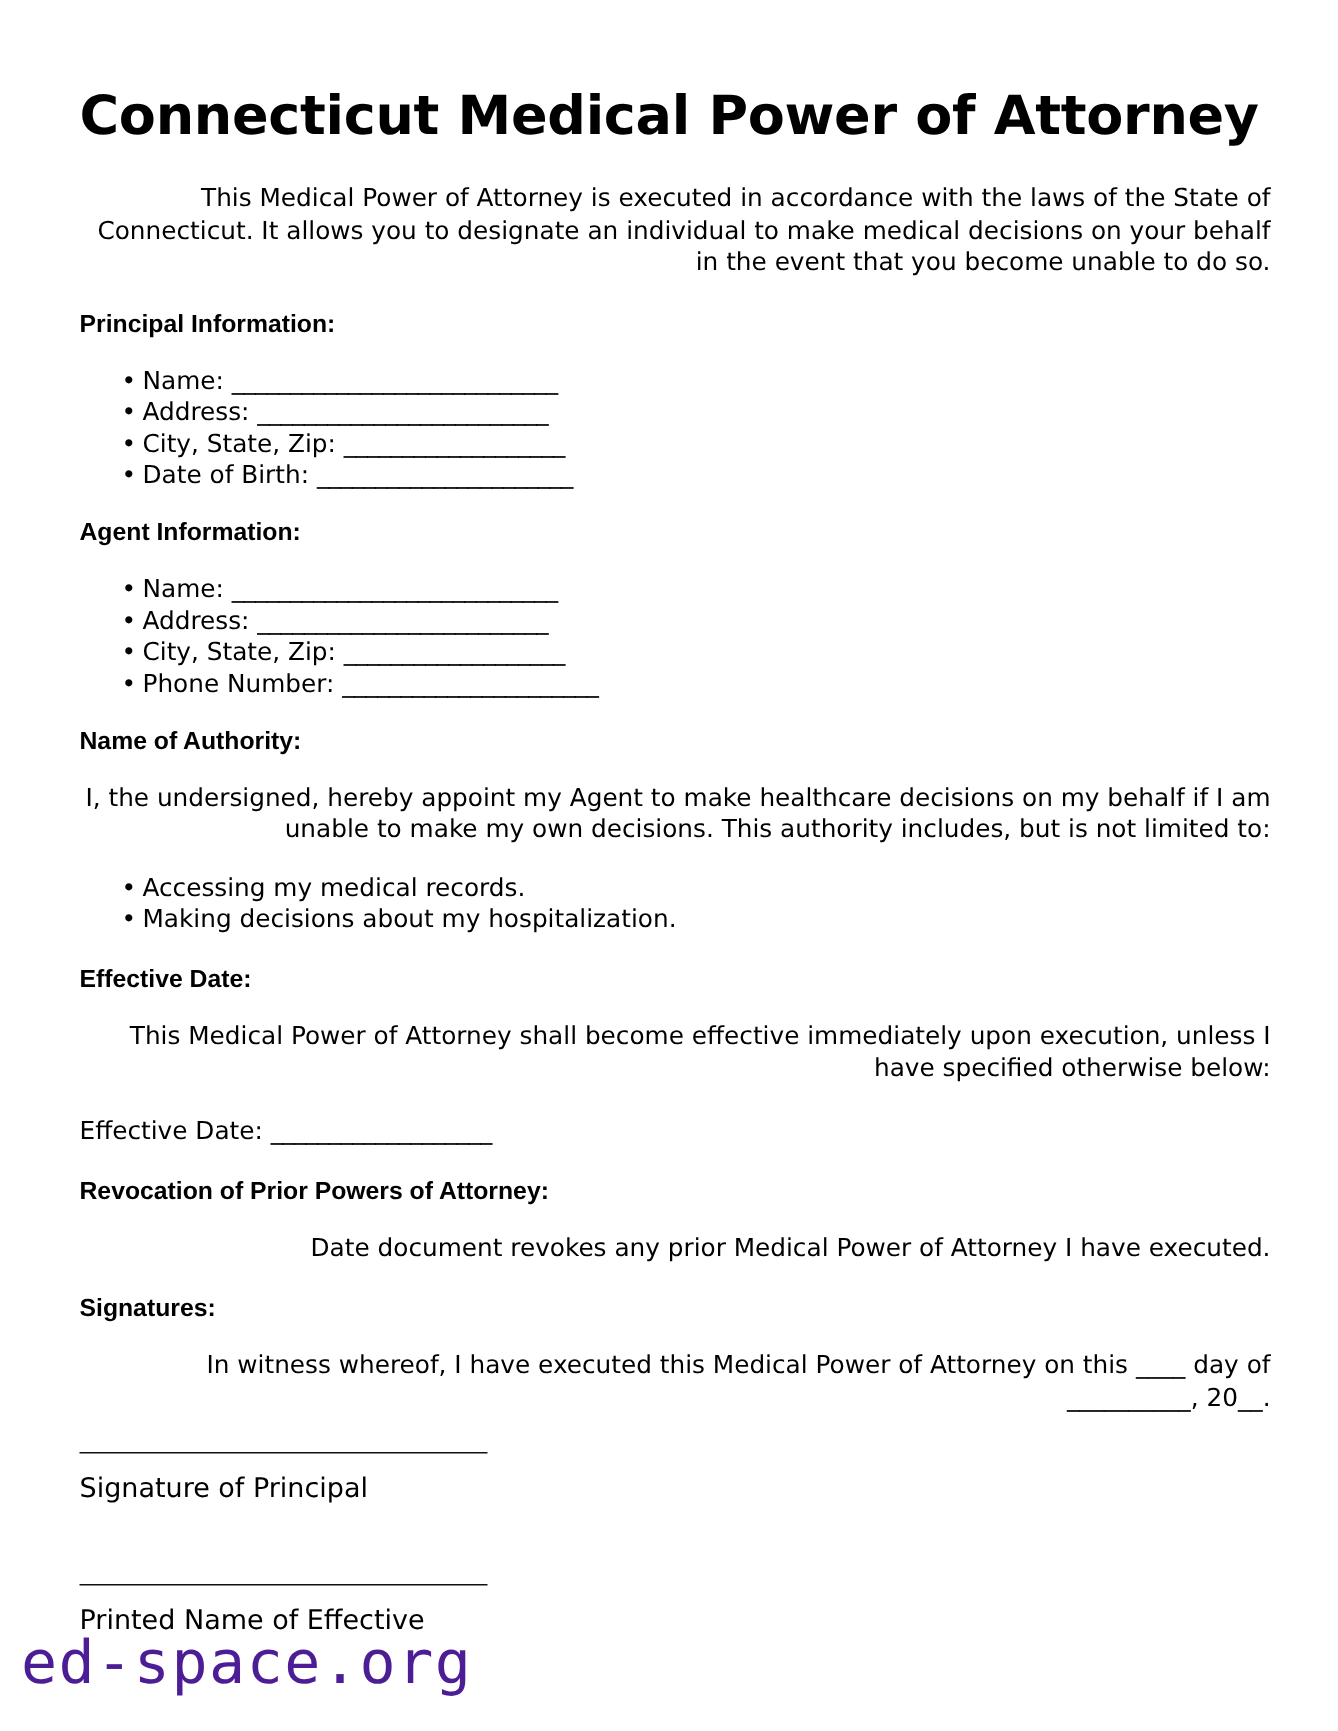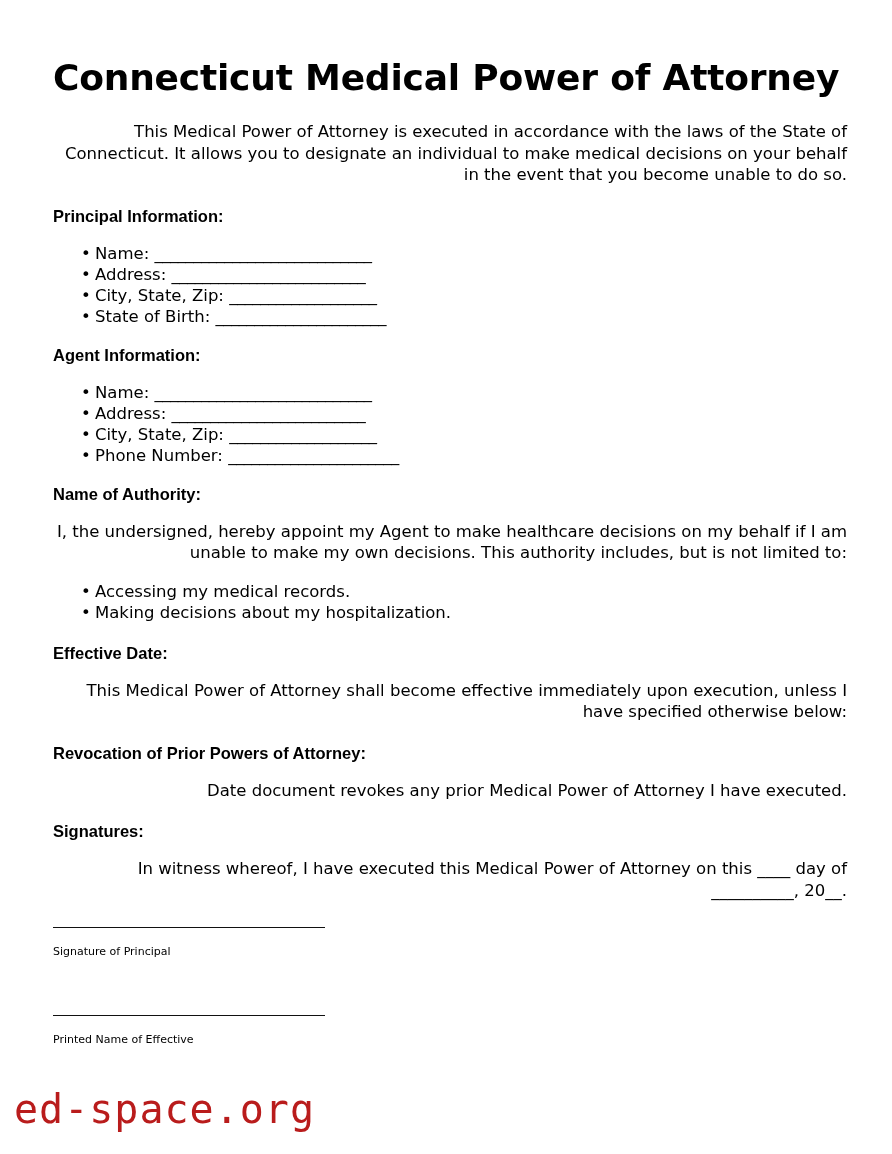--- a/index.html
+++ b/index.html
@@ -102,35 +102,35 @@
   .sig-block {
     margin-top: 26px;
   }
   .sig-rule {
     width: 272px;
     height: 0;
     border-top: 1.4px solid #111111;
     margin: 0 0 0 0;
   }
   .sig-caption {
-    font-size: 11px;
+    font-size: 18px;
     line-height: 21px;
     margin: 13px 0 0 0;
   }
   .sig-gap {
     height: 27px;
   }
   .watermark {
     position: absolute;
     left: 14px;
     top: 1087px;
     font-family: "DejaVu Sans Mono", monospace;
     font-size: 40px;
     line-height: 44px;
-    color: #b91c1c;
+    color: #4c1d95;
     letter-spacing: 1px;
     white-space: nowrap;
     pointer-events: none;
   }
 </style>
 </head>
 <body>
 
 <div id="page">
 
@@ -139,21 +139,21 @@
     <h1 class="doc-title">Connecticut Medical Power of Attorney</h1>
 
     <p class="para">This Medical Power of Attorney is executed in accordance with the laws of the State of Connecticut. It allows you to designate an individual to make medical decisions on your behalf in the event that you become unable to do so.</p>
 
     <h2 class="section">Principal Information:</h2>
 
     <ul class="fields">
       <li><span>Name:</span> <span class="blank">____________________________</span></li>
       <li><span>Address:</span> <span class="blank">_________________________</span></li>
       <li><span>City, State, Zip:</span> <span class="blank">___________________</span></li>
-      <li><span>State of Birth:</span> <span class="blank">______________________</span></li>
+      <li><span>Date of Birth:</span> <span class="blank">______________________</span></li>
     </ul>
 
     <h2 class="section">Agent Information:</h2>
 
     <ul class="fields">
       <li><span>Name:</span> <span class="blank">____________________________</span></li>
       <li><span>Address:</span> <span class="blank">_________________________</span></li>
       <li><span>City, State, Zip:</span> <span class="blank">___________________</span></li>
       <li><span>Phone Number:</span> <span class="blank">______________________</span></li>
     </ul>
@@ -164,20 +164,21 @@
 
     <ul class="plain">
       <li>Accessing my medical records.</li>
       <li>Making decisions about my hospitalization.</li>
     </ul>
 
     <h2 class="section">Effective Date:</h2>
 
     <p class="para">This Medical Power of Attorney shall become effective immediately upon execution, unless I have specified otherwise below:</p>
 
+    <p class="inline-field"><span>Effective Date:</span> <span class="blank">___________________</span></p>
 
     <h2 class="section">Revocation of Prior Powers of Attorney:</h2>
 
     <p class="para">Date document revokes any prior Medical Power of Attorney I have executed.</p>
 
     <h2 class="section">Signatures:</h2>
 
     <p class="para">In witness whereof, I have executed this Medical Power of Attorney on this ____ day of __________, 20__.</p>
 
     <div class="sig-block">

